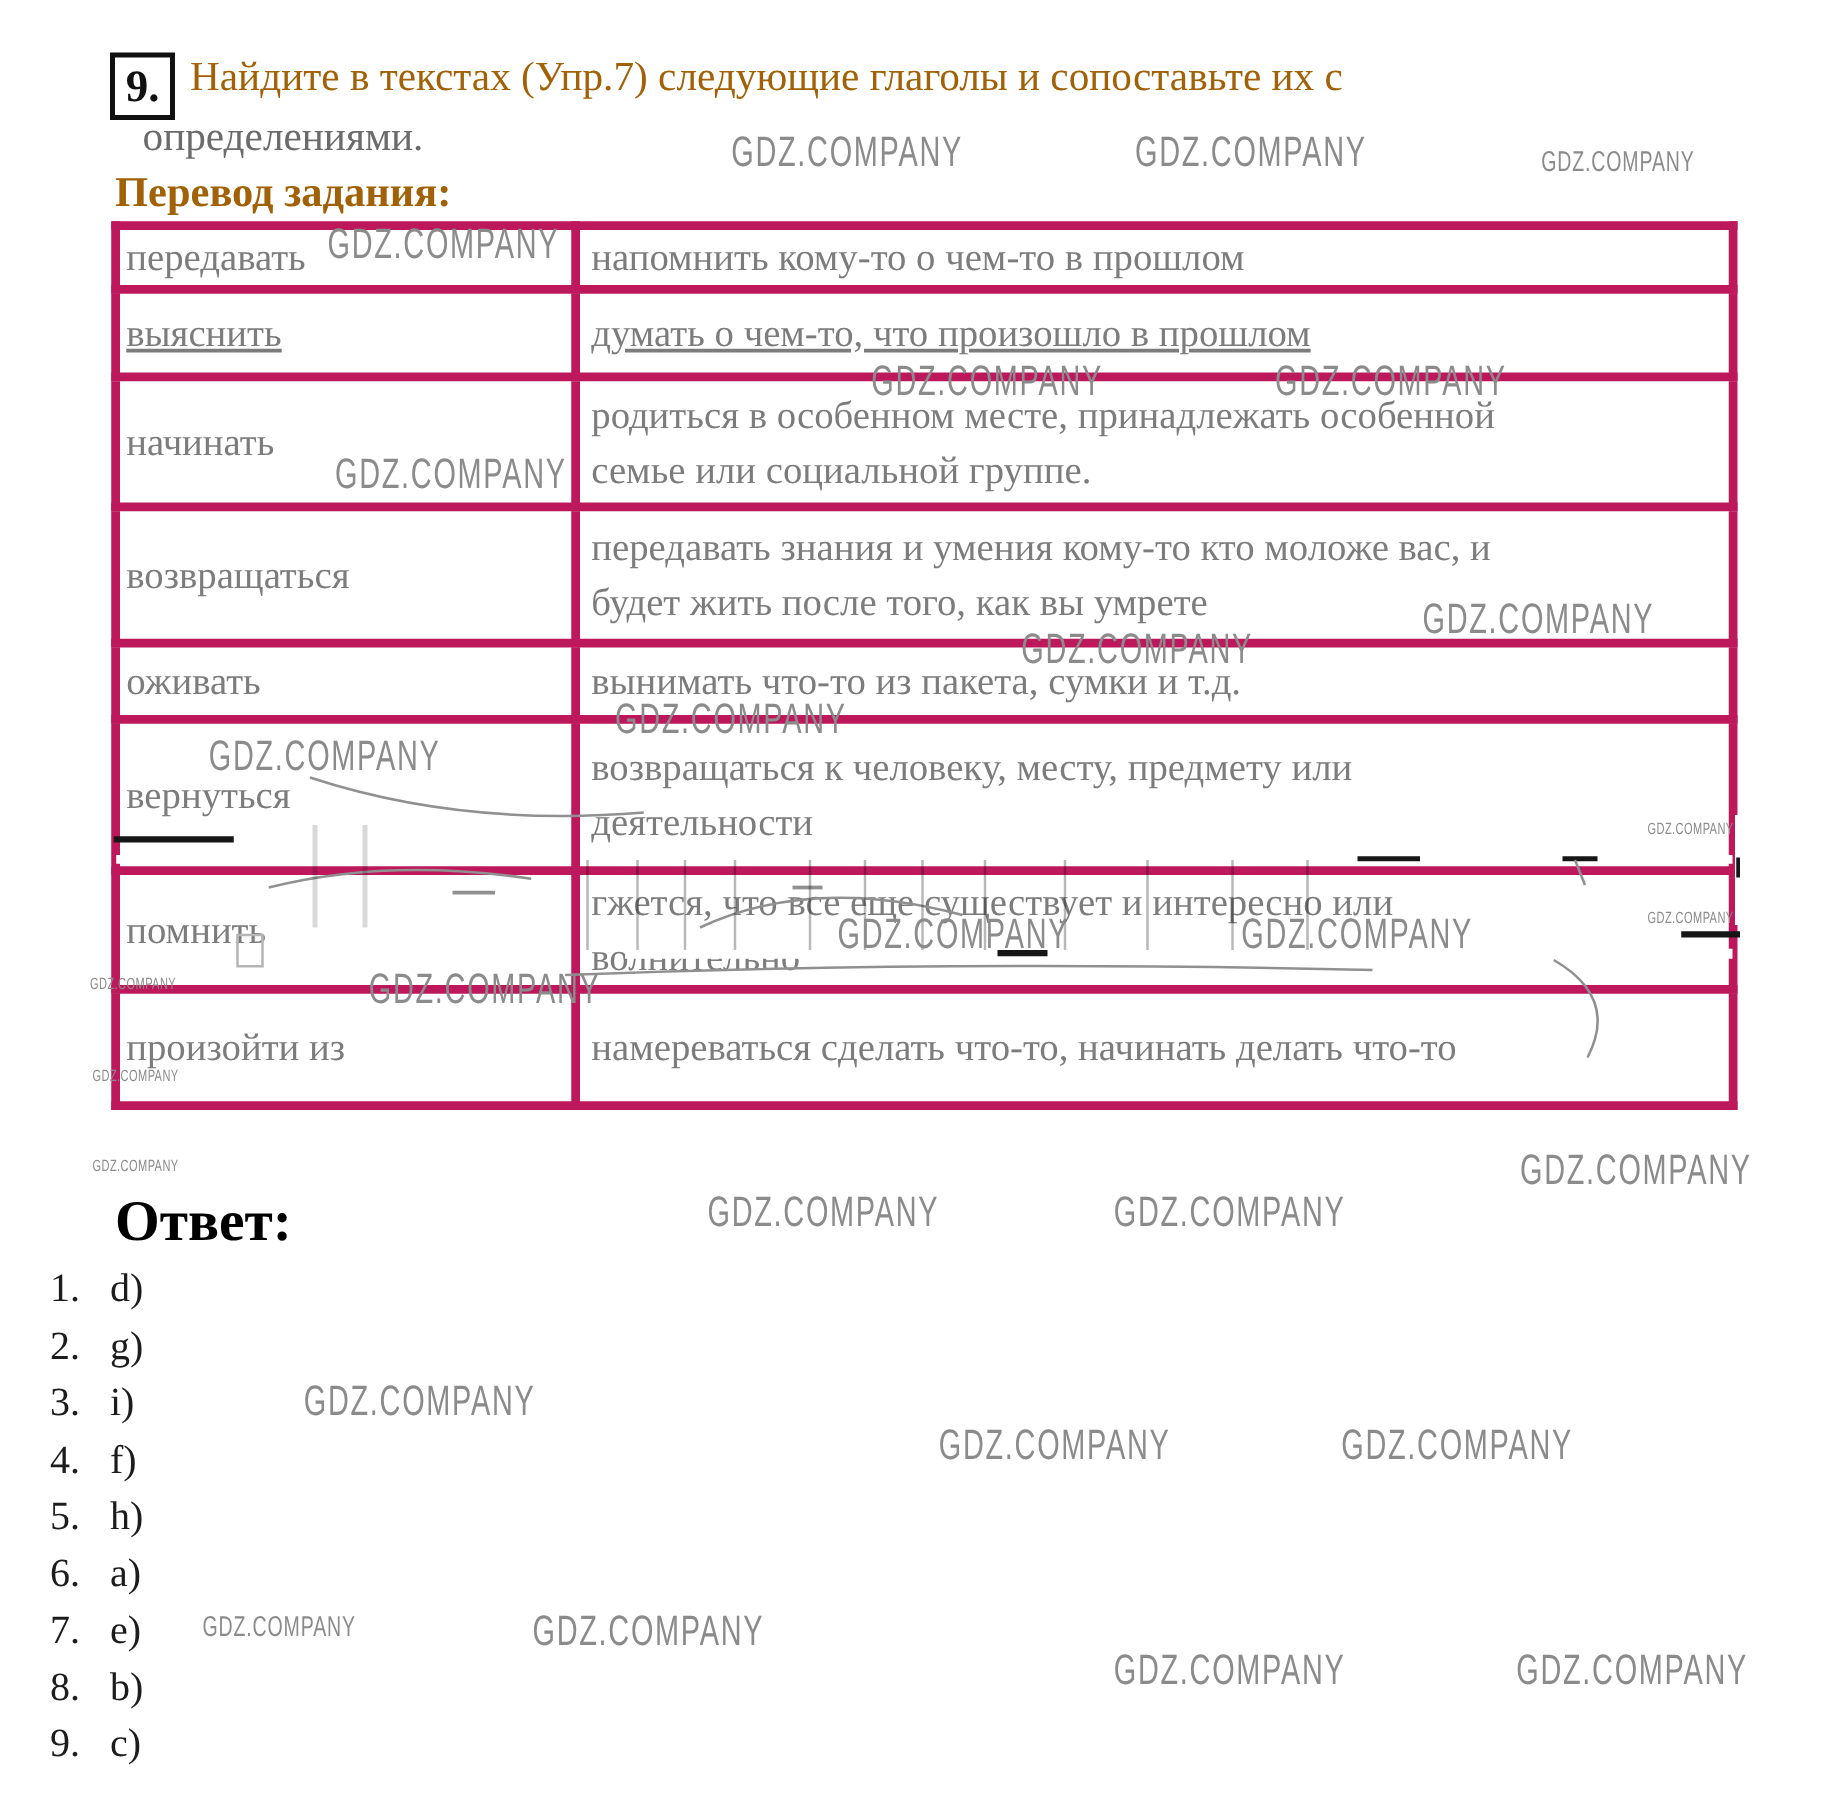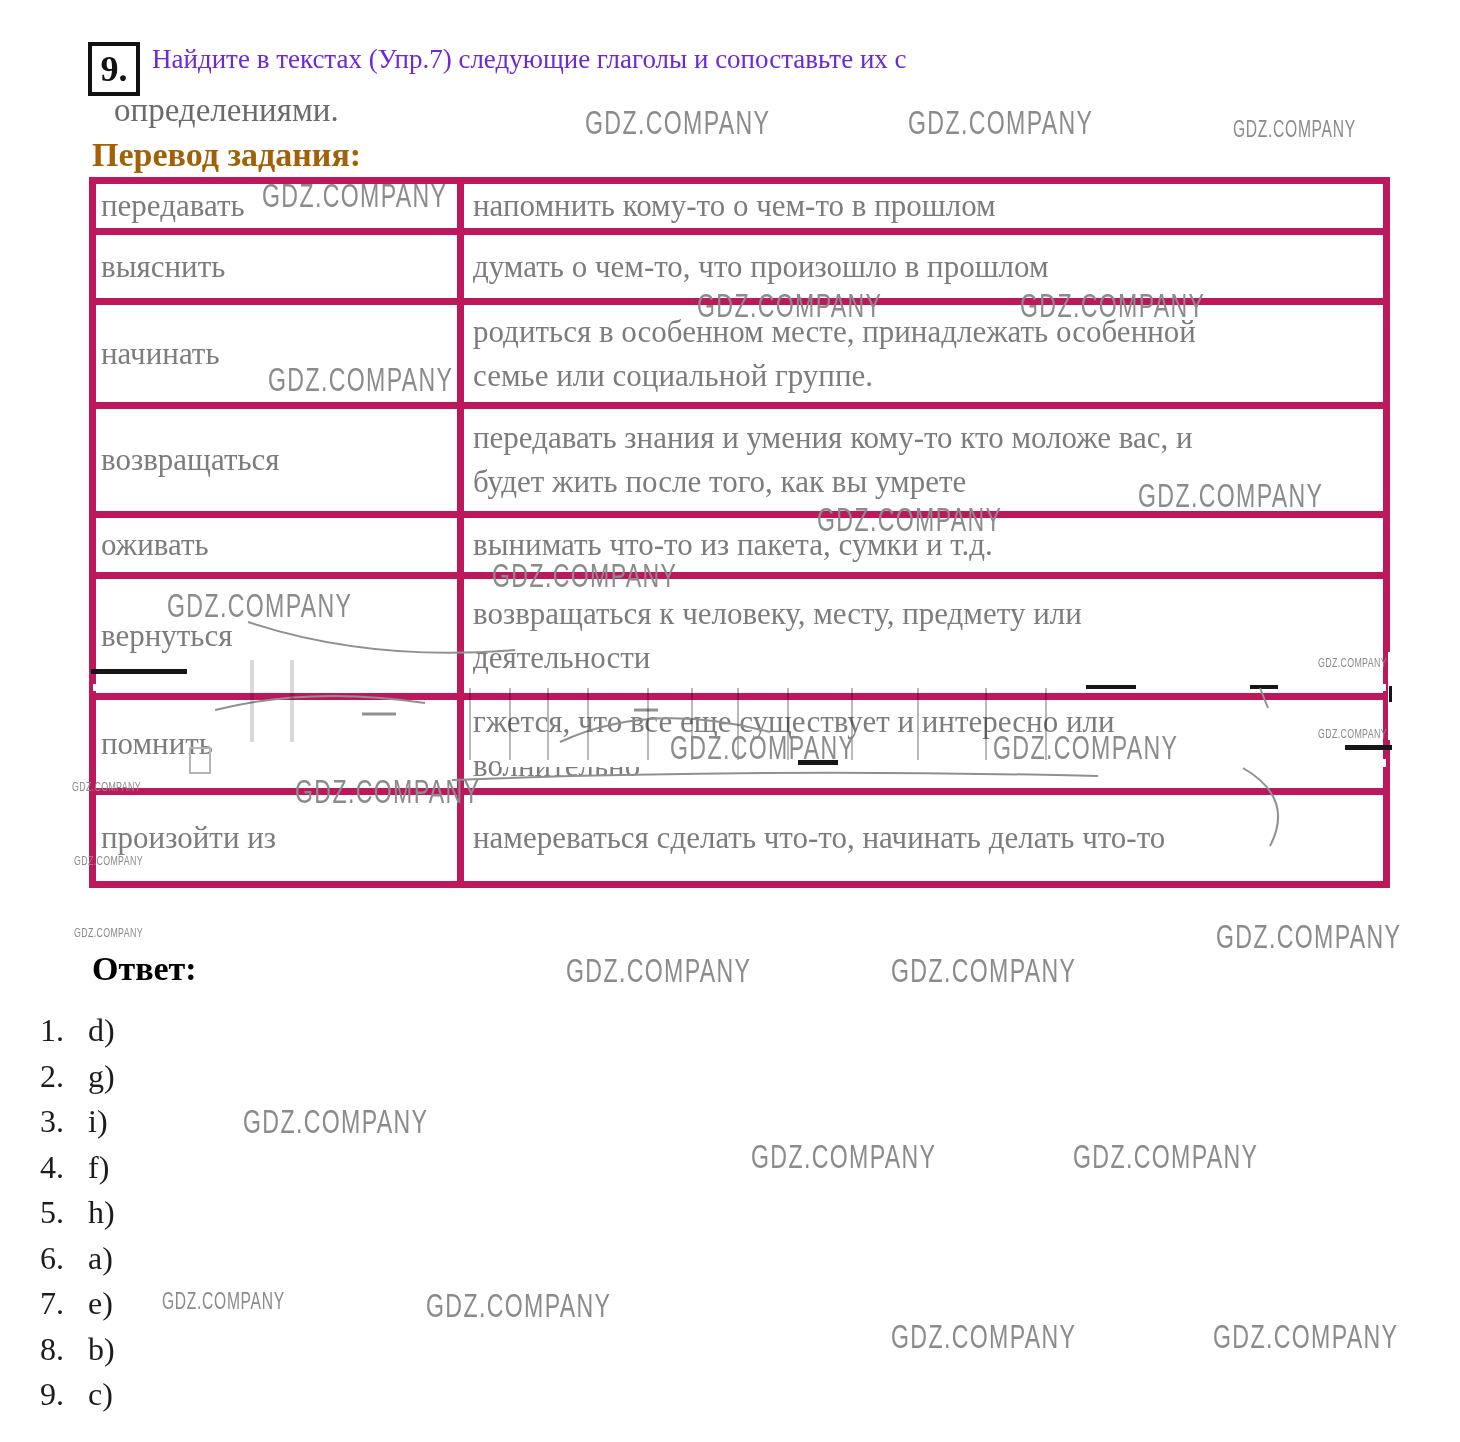--- a/index.html
+++ b/index.html
@@ -6,45 +6,45 @@
   #page{
     position:relative;width:1460px;height:1442px;background:#ffffff;overflow:hidden;
     font-family:"Liberation Serif", serif;
   }
   
   #task-number-box{
     position:absolute;left:88px;top:42px;width:44px;height:46px;
     border:4px solid #111;display:flex;align-items:center;justify-content:center;
     font-weight:bold;font-size:36px;color:#111;background:#fff;
   }
-  #task-line1{position:absolute;left:152px;top:44px;font-size:27px;color:#6d28d9;white-space:nowrap;}
+  #task-line1{position:absolute;left:152px;top:44px;font-size:33px;color:#a16207;white-space:nowrap;}
   #task-line2{position:absolute;left:92px;top:92px;font-size:33px;color:#6b6b6b;margin-left:22px;}
   #translation-heading{position:absolute;left:92px;top:136px;font-size:34px;font-weight:bold;color:#a16207;}
   
   #match-table{
     position:absolute;left:89px;top:177px;width:1301px;
     border-collapse:collapse;table-layout:fixed;
   }
   #match-table td{
     border:7px solid #be185d;color:#7c7c7c;font-size:31px;line-height:44px;
     vertical-align:middle;overflow:hidden;
   }
   #match-table td.verb{width:352px;padding:0 4px 0 5px;}
   #match-table td.def{padding:0 6px 0 9px;white-space:pre-line;}
   #match-table tr:nth-child(1) td{height:44px;}
-  #match-table tr:nth-child(2) td{height:63px;}
+  #match-table tr:nth-child(2) td{height:63px;text-decoration:underline;}
   #match-table tr:nth-child(3) td{height:97px;}
   #match-table tr:nth-child(4) td{height:102px;}
   #match-table tr:nth-child(5) td{height:54px;}
   #match-table tr:nth-child(6) td{height:114px;}
   #match-table tr:nth-child(7) td{height:69px;}
   #match-table tr:nth-child(8) td{height:86px;}
   #match-table tr:nth-child(9) td{height:89px;}
   
-  #answer-heading{position:absolute;left:92px;top:950px;font-size:34px;font-weight:bold;color:#000;}
+  #answer-heading{position:absolute;left:92px;top:950px;font-size:46px;font-weight:bold;color:#000;}
   #answer-list{position:absolute;left:40px;top:1008px;}
   .answer-item{display:flex;height:45.5px;align-items:center;font-size:32px;color:#1c1c1c;}
   .answer-item .num{width:48px;}
   
   #watermark-layer{position:absolute;left:0;top:0;width:1460px;height:1442px;pointer-events:none;}
   .wm{
     position:absolute;font-family:"Liberation Sans", sans-serif;color:#8b8b8b;
     white-space:nowrap;transform:scaleX(0.68);transform-origin:0 0;letter-spacing:2px;
   }
   .wm-big{font-size:34px;}

